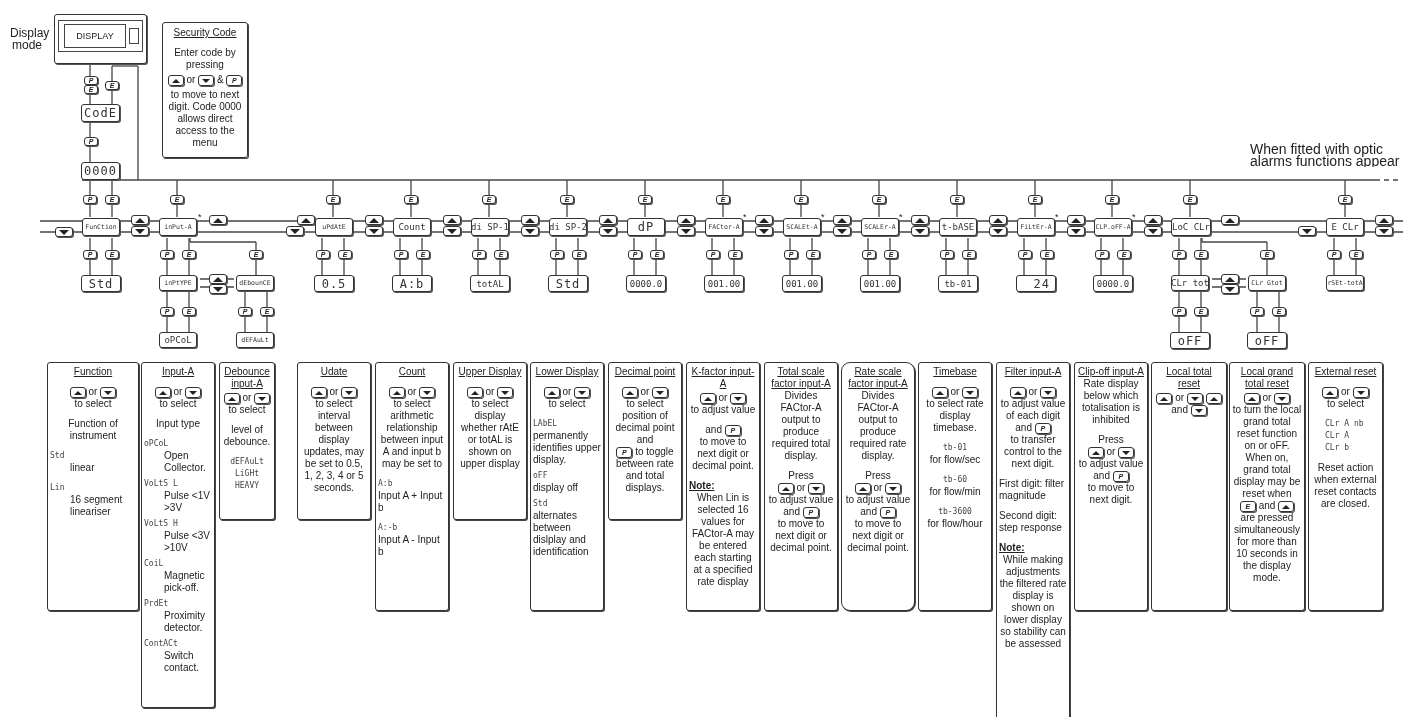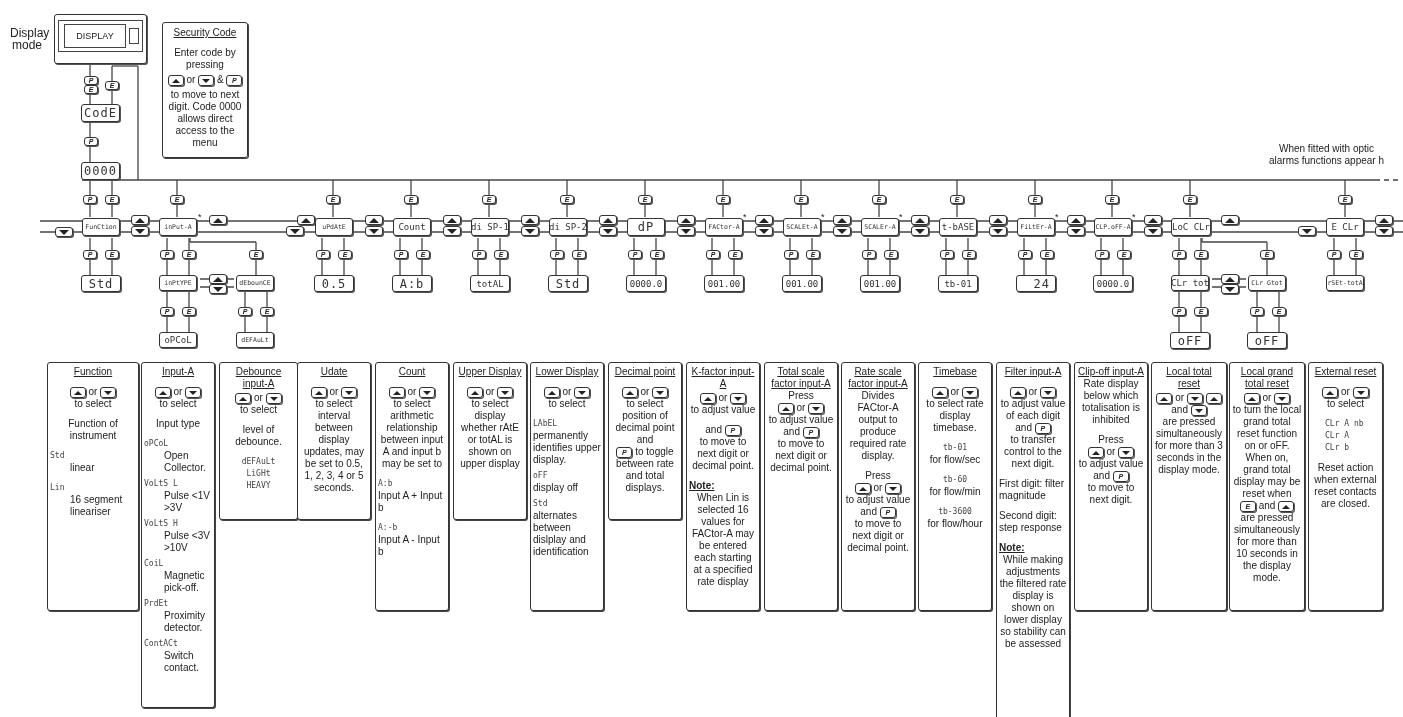--- a/index.html
+++ b/index.html
@@ -132,21 +132,21 @@
   <div style="margin:3px 0;">
     <span class="inlkey"><span class="tri-up"></span></span>
     <span>or</span>
     <span class="inlkey"><span class="tri-dn"></span></span>
     <span>&amp;</span>
     <span class="inlkey">P</span>
   </div>
   <div>to move to next digit. Code 0000 allows direct access to the menu</div>
 </div>
 
-<div class="abs lbl" style="left:1250px;top:143px;width:153px;font-size:10px;white-space:nowrap;overflow:hidden;text-align:center;">
+<div class="abs lbl" style="left:1250px;top:143px;width:153px;font-size:14px;white-space:nowrap;overflow:hidden;text-align:left;">
   <div>When fitted with optic</div>
   <div>alarms functions appear h</div>
 </div>
 
 <div class="key" style="left:83px;top:195px;">P</div>
 <div class="key" style="left:105px;top:195px;">E</div>
 <div class="arrowkey" style="left:55px;top:227px;">
     <span class="tri-dn"></span>
   </div>
 <div class="node sm" style="left:82px;top:218px;width:38px;height:18px;">FunCtion</div>
@@ -389,21 +389,21 @@
   <span class="l seg">VoLtS H</span>
   <span class="l" style="padding-left:20px;margin-bottom:4px;">Pulse &lt;3V  &gt;10V</span>
   <span class="l seg">CoiL</span>
   <span class="l" style="padding-left:20px;margin-bottom:4px;">Magnetic pick-off.</span>
   <span class="l seg">PrdEt</span>
   <span class="l" style="padding-left:20px;margin-bottom:4px;">Proximity detector.</span>
   <span class="l seg">ContACt</span>
   <span class="l" style="padding-left:20px;">Switch contact.</span>
 </div>
 
-<div class="desc" style="left:219px;width:79px;height:158px;">
+<div class="desc" style="left:219px;width:56px;height:158px;">
   <span class="t" style="margin-bottom:2px;">Debounce input-A</span>
   <span><span class="inlkey"><span class="tri-up"></span></span> <span>or</span> <span class="inlkey"><span class="tri-dn"></span></span></span>
   <span class="p">to select</span>
   <span class="p">level of debounce.</span>
   <span class="seg" style="display:block;">dEFAuLt</span>
   <span class="seg" style="display:block;">LiGHt</span>
   <span class="seg" style="display:block;">HEAVY</span>
 </div>
 
 <div class="desc" style="left:297px;width:74px;height:158px;">
@@ -452,28 +452,29 @@
   <span><span class="inlkey"><span class="tri-up"></span></span> <span>or</span> <span class="inlkey"><span class="tri-dn"></span></span></span>
   <span class="p">to adjust value</span>
   <span><span>and</span> <span class="inlkey">P</span></span>
   <span class="p">to move to next digit or decimal point.</span>
   <span class="l" style="font-weight:bold;text-decoration:underline;">Note:</span>
   <span style="display:block;">When Lin is selected 16 values for FACtor-A may be entered each starting at a specified rate display</span>
 </div>
 
 <div class="desc" style="left:764px;width:74px;height:249px;">
   <span class="t" style="margin-bottom:0;">Total scale factor input-A</span>
+  <span class="p">Divides FACtor-A output to produce required total display.</span>
   <span style="display:block;">Press</span>
   <span><span class="inlkey"><span class="tri-up"></span></span> <span>or</span> <span class="inlkey"><span class="tri-dn"></span></span></span>
   <span style="display:block;">to adjust value</span>
   <span><span>and</span> <span class="inlkey">P</span></span>
   <span style="display:block;">to move to next digit or decimal point.</span>
 </div>
 
-<div class="desc" style="left:841px;width:74px;height:249px;">
+<div class="desc" style="left:841px;width:74px;height:249px;border-radius:9px;">
   <span class="t" style="margin-bottom:0;">Rate scale factor input-A</span>
   <span class="p">Divides FACtor-A output to produce required rate display.</span>
   <span style="display:block;">Press</span>
   <span><span class="inlkey"><span class="tri-up"></span></span> <span>or</span> <span class="inlkey"><span class="tri-dn"></span></span></span>
   <span style="display:block;">to adjust value</span>
   <span><span>and</span> <span class="inlkey">P</span></span>
   <span style="display:block;">to move to next digit or decimal point.</span>
 </div>
 
 <div class="desc" style="left:918px;width:74px;height:249px;">
@@ -507,21 +508,20 @@
   <span><span class="inlkey"><span class="tri-up"></span></span> <span>or</span> <span class="inlkey"><span class="tri-dn"></span></span></span>
   <span style="display:block;">to adjust value</span>
   <span><span>and</span> <span class="inlkey">P</span></span>
   <span style="display:block;">to move to next digit.</span>
 </div>
 
 <div class="desc" style="left:1151px;width:76px;height:249px;">
   <span class="t" style="margin-bottom:2px;">Local total reset</span>
   <span><span class="inlkey"><span class="tri-up"></span></span> <span>or</span> <span class="inlkey"><span class="tri-dn"></span></span></span>
   <span><span class="inlkey"><span class="tri-up"></span></span> <span>and</span> <span class="inlkey"><span class="tri-dn"></span></span></span>
-  <span style="display:block;">are pressed simultaneously for more than 3 seconds in the display mode.</span>
 </div>
 
 <div class="desc" style="left:1229px;width:76px;height:249px;">
   <span class="t" style="margin-bottom:2px;">Local grand total reset</span>
   <span><span class="inlkey"><span class="tri-up"></span></span> <span>or</span> <span class="inlkey"><span class="tri-dn"></span></span></span>
   <span style="display:block;">to turn the local grand total reset function on or oFF. When on, grand total display may be reset when</span>
   <span><span class="inlkey">E</span> <span>and</span> <span class="inlkey"><span class="tri-up"></span></span></span>
   <span style="display:block;">are pressed simultaneously for more than 10 seconds in the display mode.</span>
 </div>
 

